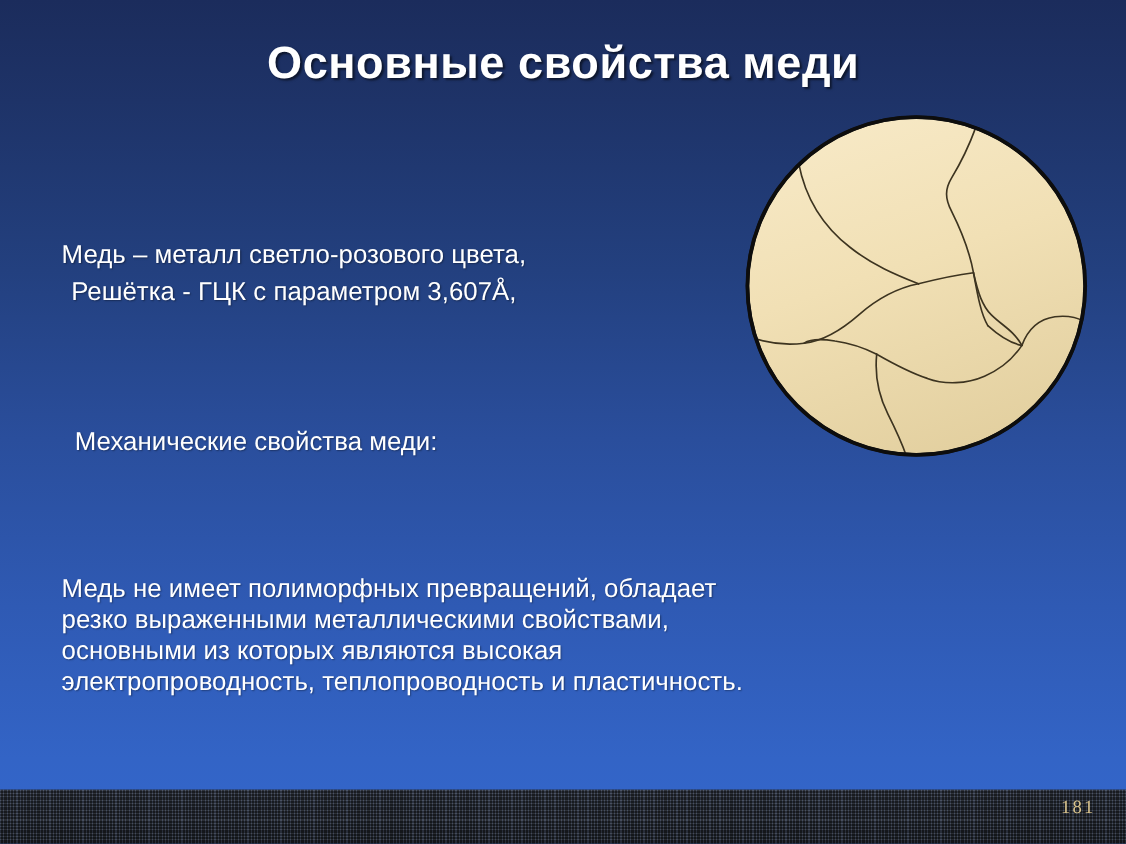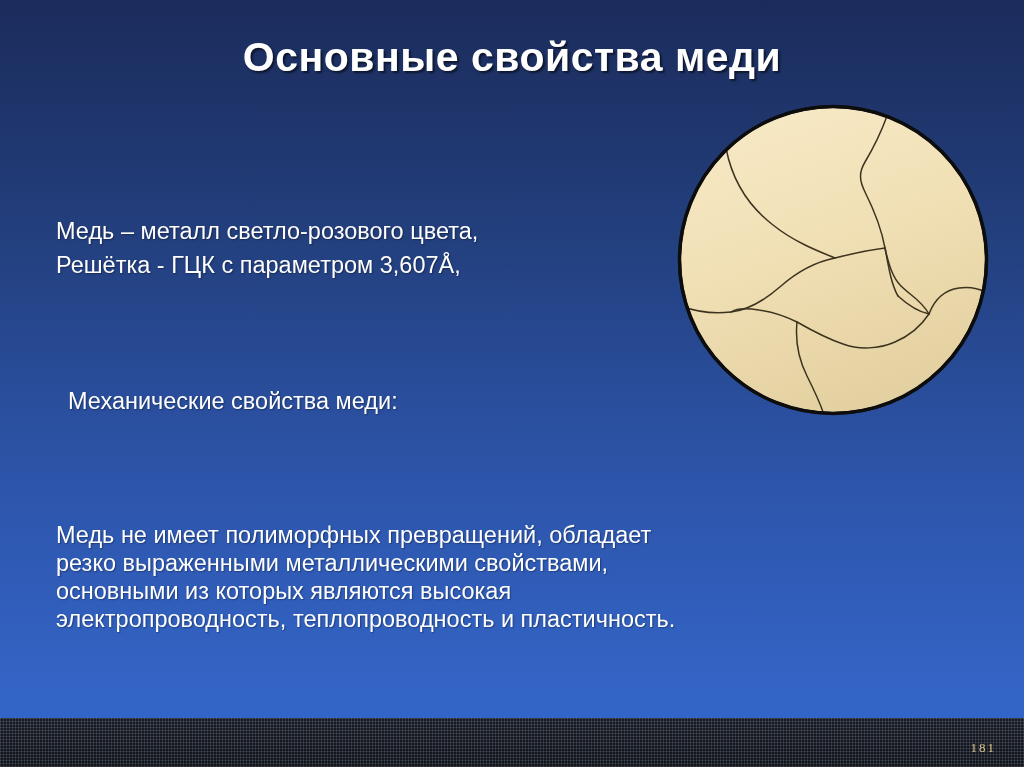--- a/index.html
+++ b/index.html
@@ -46,21 +46,21 @@
     color: #ffffff;
     font-size: 23.5px;
     line-height: 34px;
     text-shadow: 1px 1px 1.5px rgba(0,0,0,0.35);
     white-space: nowrap;
   }
   .block-intro { top: 214px; }
   .block-mech  { top: 384px; margin-left: 12px; }
   .block-note  { top: 521px; white-space: normal; width: 660px; line-height: 28px; }
 
-  .body-text .line { display: block; }
+  .body-text .line { display: block; text-align: center; }
 
   sup.sup { font-size: 0.62em; vertical-align: super; line-height: 0; }
   sub.sub { font-size: 0.62em; vertical-align: sub;   line-height: 0; }
   .sigma  { font-family: "Liberation Serif", serif; font-style: normal; font-size: 0.97em; }
 
   
   .micro {
     position: absolute;
     left: 673px;
     top: 100px;
@@ -82,24 +82,24 @@
         rgba(255,255,255,0.055) 0px, rgba(255,255,255,0.055) 1px,
         rgba(0,0,0,0.30) 1px, rgba(0,0,0,0.30) 3px),
       repeating-linear-gradient(90deg,
         rgba(120,140,190,0.20) 0px, rgba(120,140,190,0.20) 1px,
         rgba(0,0,0,0.32) 1px, rgba(0,0,0,0.32) 3px),
       linear-gradient(to bottom, #343a46 0%, #262b33 100%);
   }
   .page-number {
     position: absolute;
     right: 28px;
-    bottom: 11px;
+    bottom: 23px;
     color: #d9c38c;
     font-family: "Liberation Serif", serif;
-    font-size: 13px;
+    font-size: 17px;
     letter-spacing: 2px;
     margin-left: 33px;
   }
 </style>
 </head>
 <body>
 
 <div class="slide">
 
   <div class="title">Основные свойства меди</div>

